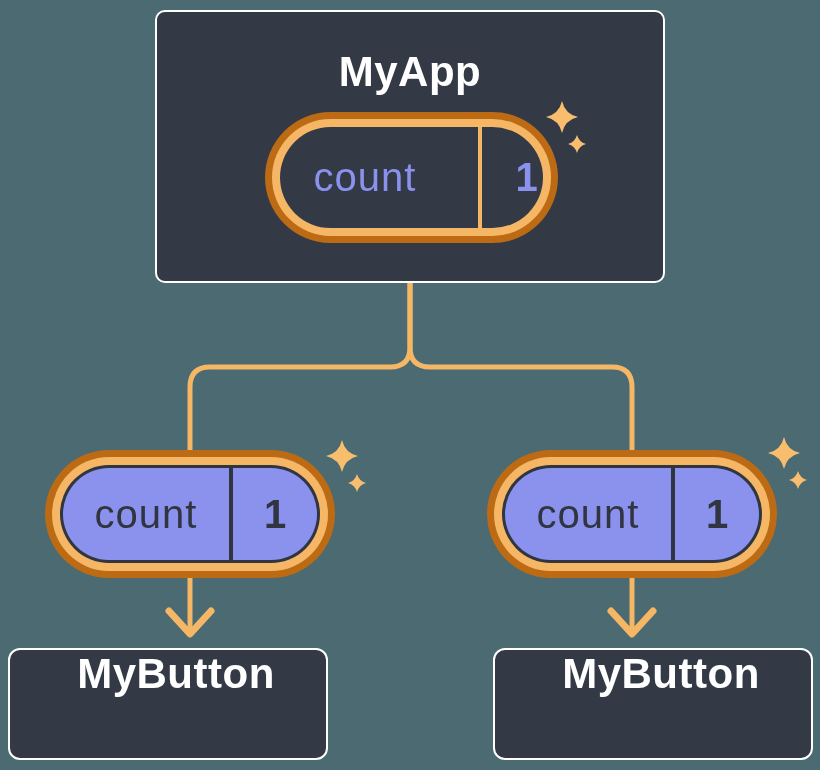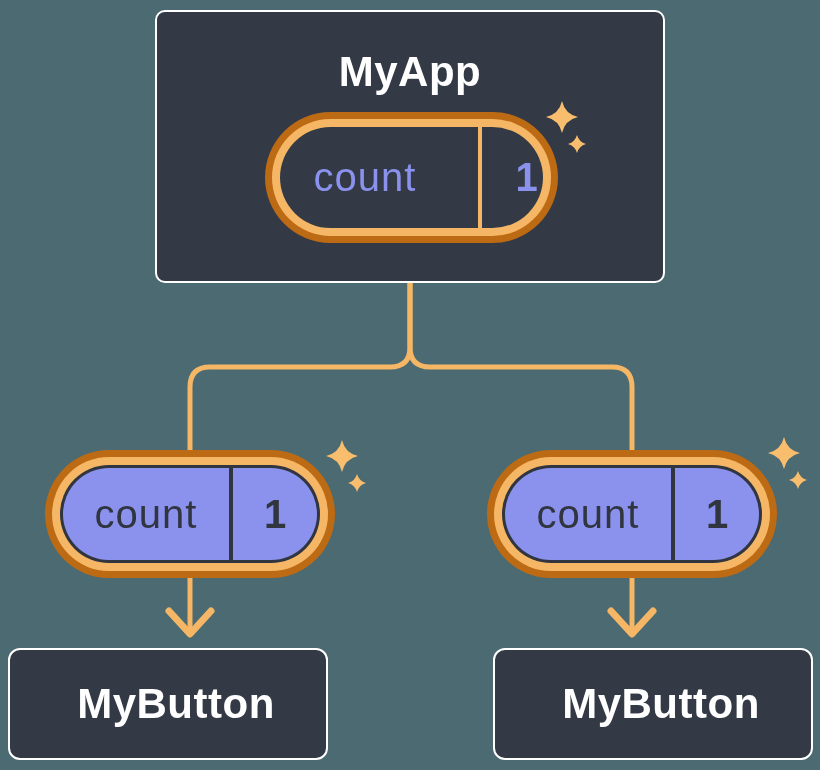--- a/index.html
+++ b/index.html
@@ -9,21 +9,21 @@
   *{ box-sizing:border-box; margin:0; padding:0; }
   html,body{ width:820px; height:770px; overflow:hidden; }
   body{ font-family:"Liberation Sans", sans-serif; background:var(--background); }
   .stage{ position:relative; width:820px; height:770px; background:var(--background); }
 
   
   .node{ position:absolute; background:var(--node-fill); border:2.5px solid var(--node-border); z-index:1;padding-left:16px; }
   .root-node{ left:155px; top:10px; width:510px; height:273px; border-radius:10px; }
   .root-title{ position:absolute; top:36px; left:0; width:100%; text-align:center;
     color:var(--node-text); font-size:42px; font-weight:600; letter-spacing:.5px; }
-  .leaf-node{ width:320px; height:112px; border-radius:12px; display:flex; align-items:center; justify-content:center; }
+  .leaf-node{ width:320px; height:112px; border-radius:12px; display:flex; justify-content:center; }
   .leaf-left{ left:8px; top:648px; }
   .leaf-right{ left:493px; top:648px; }
   .leaf-title{ color:var(--node-text); font-size:42px; font-weight:600; letter-spacing:.5px; }
 
   
   .pill{ position:absolute; border-radius:999px; background:var(--orange-dark); padding:7px; z-index:2; }
   .pill-band{ width:100%; height:100%; border-radius:999px; background:var(--orange-light); padding:8px; }
   .pill-core{ width:100%; height:100%; border-radius:999px; overflow:hidden; display:flex;gap:28px; }
   .pill.state{ left:108px; top:100px; width:293px; height:131px; }
   .pill.state .pill-core{ background:var(--node-fill); }

